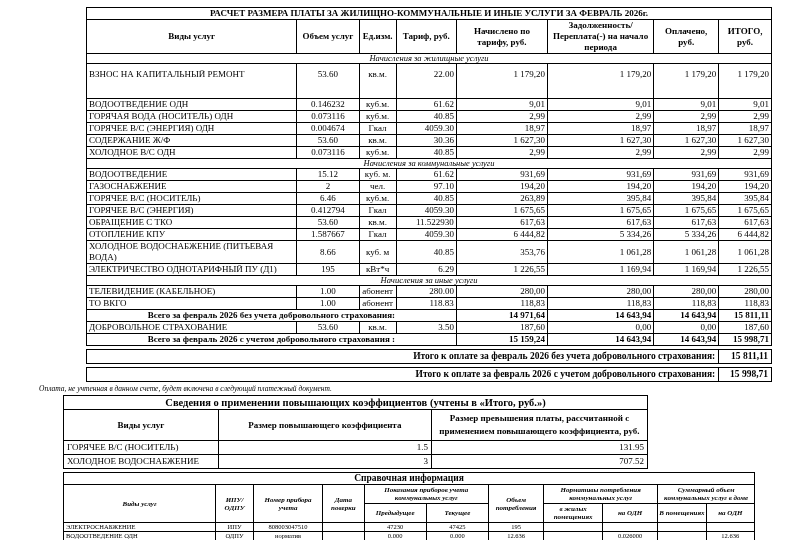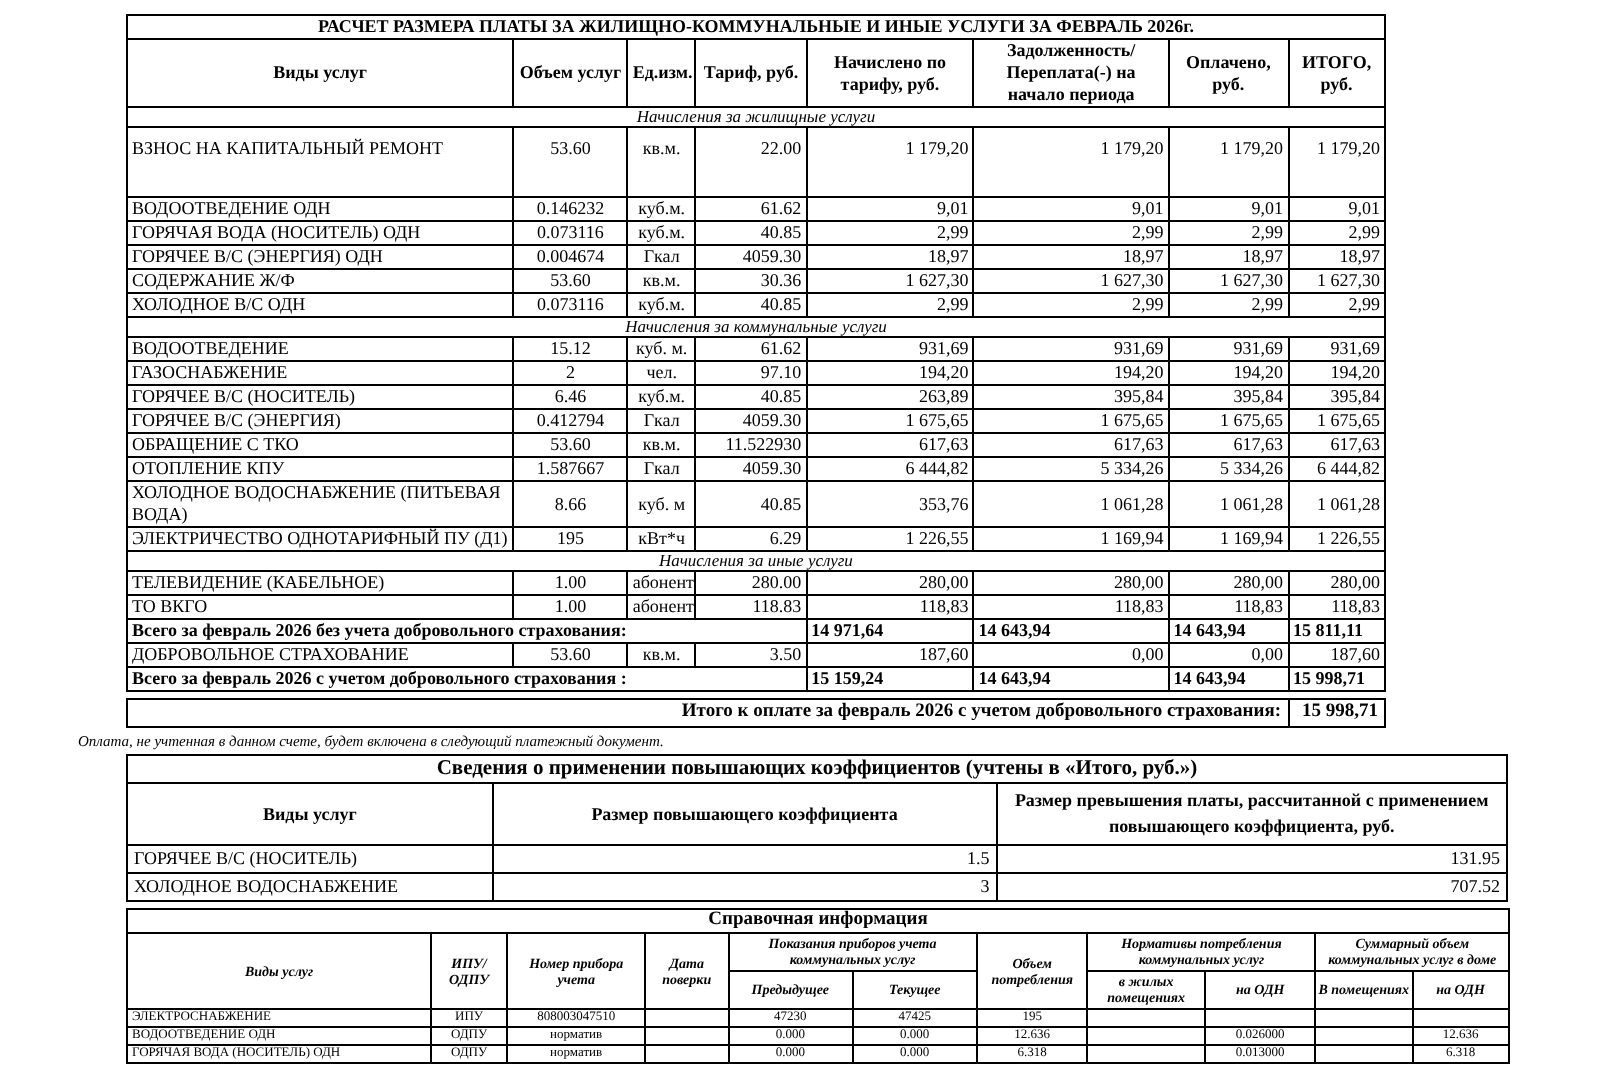--- a/index.html
+++ b/index.html
@@ -2,41 +2,41 @@
 <html><head>
 <meta charset="utf-8">
 <style>
   html,body { margin:0; padding:0; width:800px; height:540px; background:#ffffff; overflow:hidden; }
   body { font-family:"Liberation Serif", serif; color:#000; }
   .doc { padding-top:7px; }
   table { border-collapse:collapse; table-layout:fixed; }
   td { border:1px solid #000; overflow:hidden; vertical-align:middle; }
 
   
-  #main-table, .due-table { width:630px; margin-left:63px; }
+  #main-table, .due-table { width:686px; margin-left:86px; }
   #main-table { border:1.5px solid #000; }
   .title-cell { font-weight:bold; text-align:center; font-size:11.5px; padding:1px 2px; }
   .hdr { font-weight:bold; text-align:center; font-size:9px; line-height:1.12; padding:1px; }
   #main-table td { font-size:9px; line-height:11px; padding:0 2px; }
   #main-table .divider td { font-style:italic; text-align:center; font-size:8.5px; line-height:9px; padding:0; }
   #main-table tbody.sec-housing tr:nth-child(2) td { padding-top:5px; padding-bottom:18px; }
   .label { text-align:left; }
   .center { text-align:center; }
   .right { text-align:right; }
-  .sum-label { font-weight:bold; text-align:left; font-size:8.5px; }
-  .sum-val { font-weight:bold; text-align:left; font-size:9px; }
+  .sum-label { font-weight:bold; text-align:center; font-size:8.5px; }
+  .sum-val { font-weight:bold; text-align:right; font-size:9px; }
   .due-table { margin-top:3px; border:1.5px solid #000; }
   .due-table td { font-weight:bold; font-size:9.5px; line-height:13px; padding:0 3px; }
   .due-label { text-align:right; }
   .due-value { text-align:right; }
 
   .note { margin:2px 0 2px 39px; font-style:italic; font-size:7.5px; }
 
   
-  #coef-table { width:691px; margin-left:63px; border:1.5px solid #000; }
+  #coef-table { width:585px; margin-left:63px; border:1.5px solid #000; }
   #coef-table .title-cell { font-size:10.5px; }
   #coef-table .hdr { font-size:9px; padding:2px 4px; }
   #coef-table td { font-size:9px; line-height:13px; padding:0 3px; }
 
   
   #ref-table { width:692px; margin-left:63px; margin-top:3px; border:1.5px solid #000; }
   #ref-table .title-cell { font-size:9.5px; padding:0; line-height:11px; }
   #ref-table .hdr { font-size:7px; line-height:1.15; padding:1px;font-style:italic; }
   #ref-table td { font-size:6.5px; line-height:8px; padding:0 2px; }
 </style>
@@ -277,20 +277,38 @@
       <tr>
         <td class="sum-label" colspan="4">Всего за февраль  2026 с учетом добровольного страхования :</td>
         <td class="sum-val">15 159,24</td>
         <td class="sum-val">14 643,94</td>
         <td class="sum-val">14 643,94</td>
         <td class="sum-val">15 998,71</td>
       </tr>
     </tbody>
   </table>
 
+  <table class="due-table">
+    <colgroup>
+      <col style="width:30.7%">
+        <col style="width:9.1%">
+        <col style="width:5.4%">
+        <col style="width:8.8%">
+      <col style="width:13.3%">
+        <col style="width:15.5%">
+        <col style="width:9.5%">
+        <col style="width:7.7%">
+    </colgroup>
+    <tbody>
+      <tr>
+        <td class="due-label" colspan="7">Итого к оплате за февраль 2026 без учета добровольного страхования:</td>
+        <td class="due-value">15 811,11</td>
+      </tr>
+    </tbody>
+  </table>
 
   <table class="due-table">
     <colgroup>
       <col style="width:30.7%">
         <col style="width:9.1%">
         <col style="width:5.4%">
         <col style="width:8.8%">
       <col style="width:13.3%">
         <col style="width:15.5%">
         <col style="width:9.5%">

